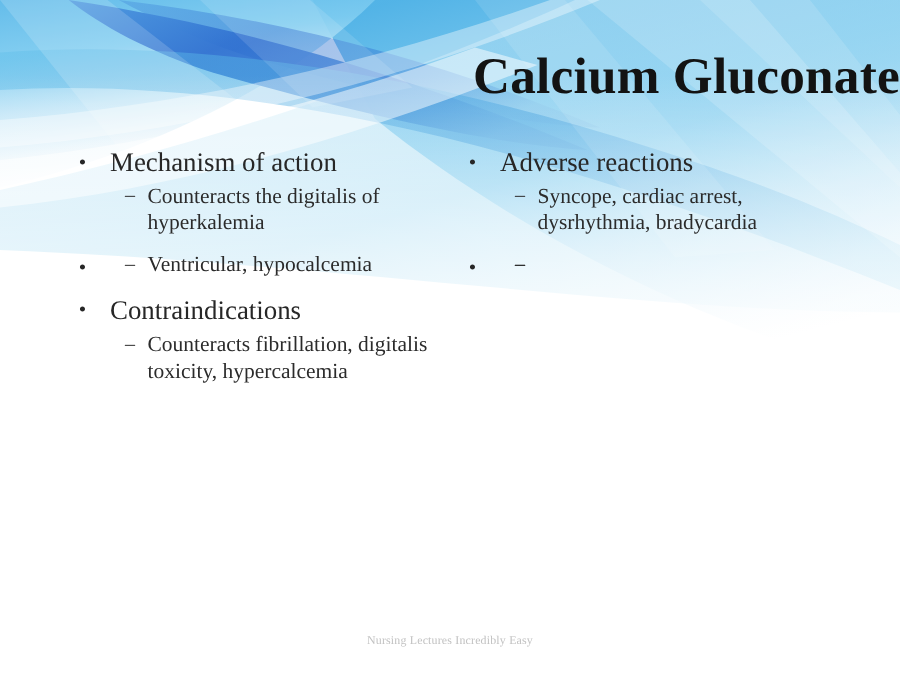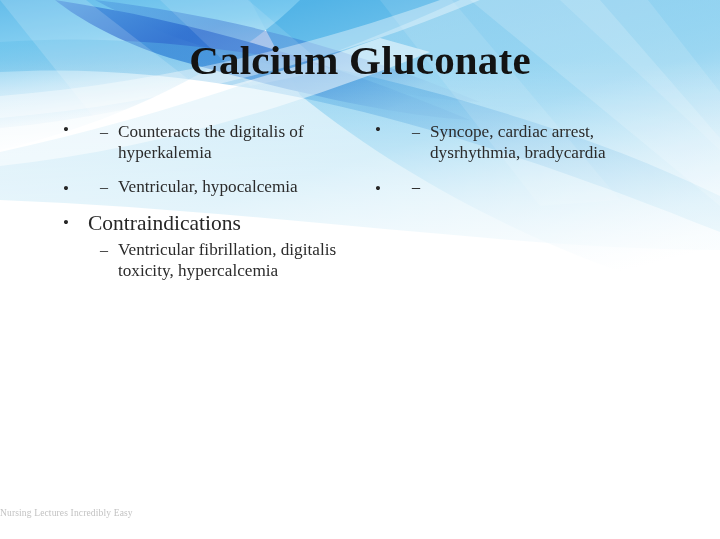--- a/index.html
+++ b/index.html
@@ -25,21 +25,21 @@
     height: 539px;
     pointer-events: none;
   }
 
   
   #title {
     position: absolute;
     top: 38px;
     left: 0;
     width: 720px;
-    text-align: center;
+    text-align: right;
     font-size: 41px;
     font-weight: bold;
     color: #131313;
     letter-spacing: 0.2px;
     line-height: 1.1;
     white-space: nowrap;
   }
 
   
   .column {
@@ -86,21 +86,21 @@
 
   .gap-after { margin-bottom: 13px; }
   .gap-after-sm { margin-bottom: 11px; }
 
   
   #footer {
     position: absolute;
     left: 0;
     top: 508px;
     width: 720px;
-    text-align: left;
+    text-align: center;
     font-size: 9.5px;
     color: #c2c2c2;
     letter-spacing: 0.15px;
   }
 </style>
 </head>
 <body>
 
 <div id="slide">
 
@@ -181,49 +181,51 @@
     <rect x="0" y="60" width="720" height="300" fill="url(#fadeDown)"></rect>
     <rect x="0" y="300" width="720" height="239" fill="#ffffff"></rect>
   </svg>
 
   <div id="title">Calcium Gluconate</div>
 
   <div id="col-left" class="column">
 
     <div class="lvl1">
       <span class="marker">•</span>
+      <span>Mechanism of action</span>
     </div>
     <div class="lvl2 gap-after">
       <span class="marker">–</span>
       <span>Counteracts the digitalis of hyperkalemia</span>
     </div>
 
     <div class="lvl1">
       <span class="marker">•</span>
     </div>
     <div class="lvl2 gap-after">
       <span class="marker">–</span>
       <span>Ventricular, hypocalcemia</span>
     </div>
 
     <div class="lvl1">
       <span class="marker">•</span>
       <span>Contraindications</span>
     </div>
     <div class="lvl2">
       <span class="marker">–</span>
-      <span>Ventricular fibrillation, digitalis toxicity, hypercalcemia</span>
+      <span>Counteracts fibrillation, digitalis toxicity, hypercalcemia</span>
     </div>
 
   </div>
 
   <div id="col-right" class="column">
 
     <div class="lvl1">
       <span class="marker">•</span>
+      <span>Adverse reactions</span>
     </div>
     <div class="lvl2 gap-after">
       <span class="marker">–</span>
       <span>Syncope, cardiac arrest, dysrhythmia, bradycardia</span>
     </div>
 
     <div class="lvl1">
       <span class="marker">•</span>
     </div>
     <div class="lvl2 gap-after-sm">

